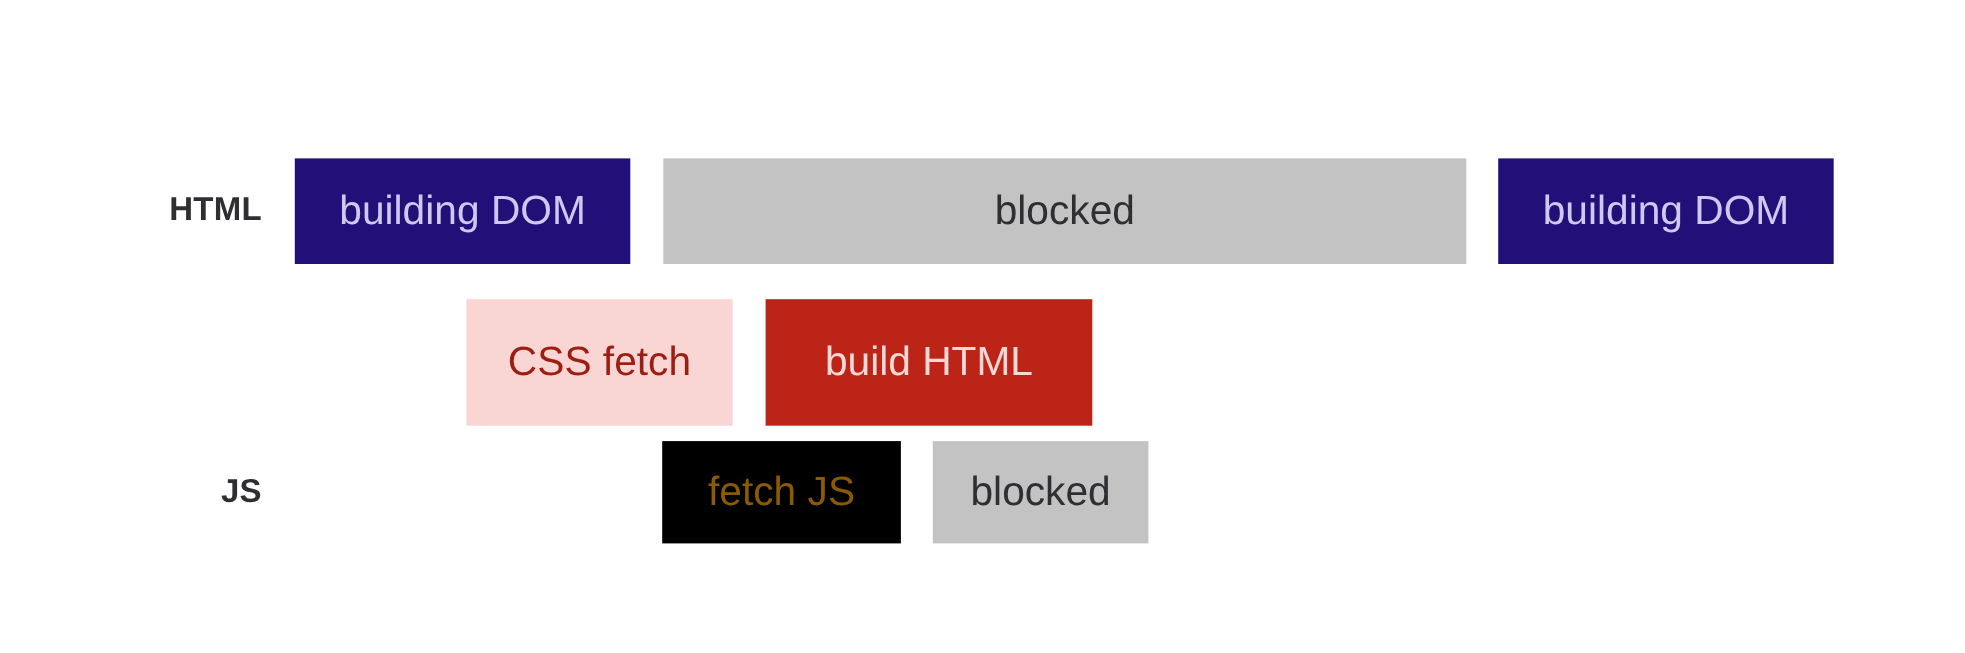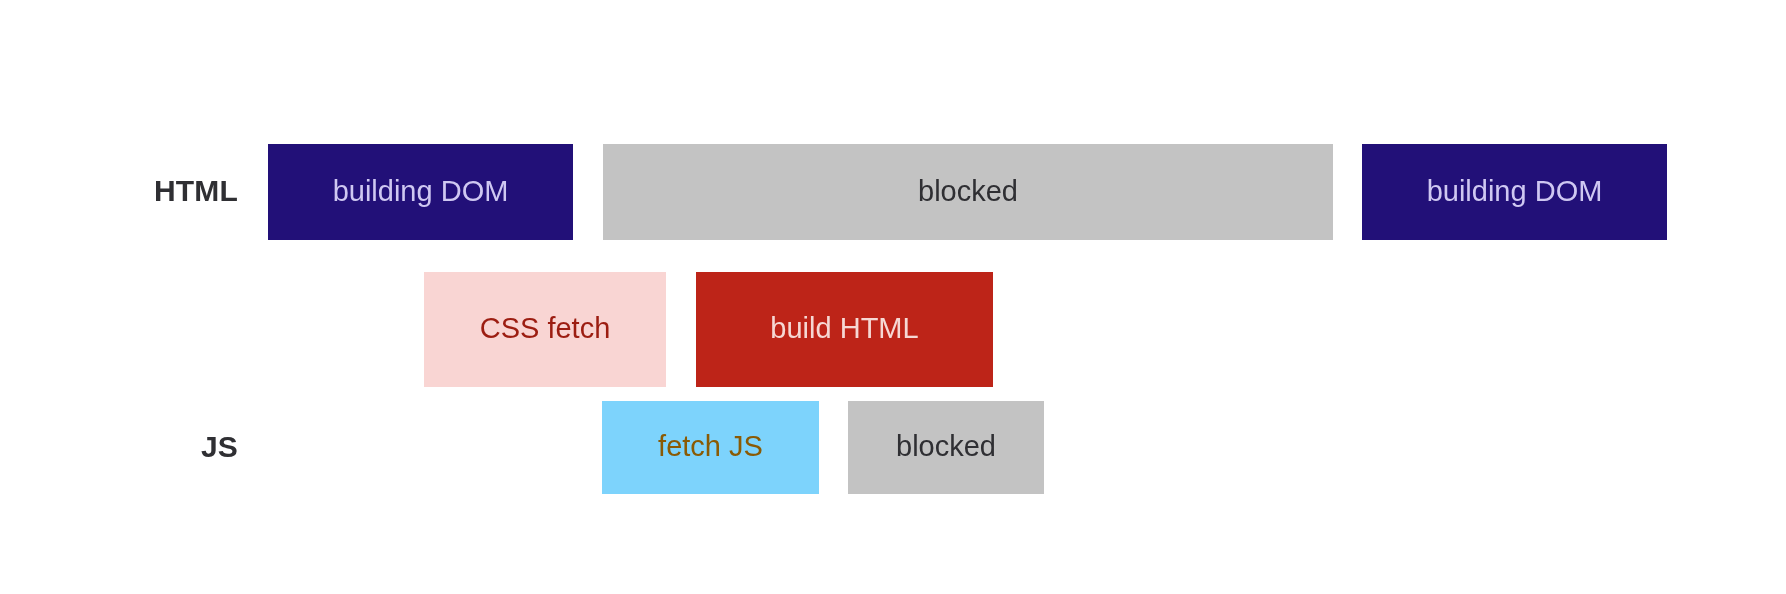--- a/index.html
+++ b/index.html
@@ -33,21 +33,21 @@
     font-size: 30px;
     color: #2f2f33;
     letter-spacing: 0.2px;
     white-space: nowrap;
   }
   .bar {
     position: absolute;
     display: flex;
     align-items: center;
     justify-content: center;
-    font-size: 29px;
+    font-size: 37px;
     line-height: 1;
     white-space: nowrap;
     box-sizing: border-box;
   }
   .bar-label {
     display: block;
     padding-bottom: 2px;
   }
   
   .row-html { top: 120px; height: 96px; }
@@ -90,21 +90,21 @@
     </div>
 
     <div class="bar" style="left: 696px; width: 297px; background: rgb(189, 36, 24); color: rgb(246, 216, 212);">
       <span class="bar-label">build HTML</span>
     </div>
   </div>
 
   <div class="row row-js">
     <div class="row-label" style="color: rgb(47, 47, 51);">JS</div>
 
-    <div class="bar" style="left: 602px; width: 217px; background: #7dd3fc; color: rgb(138, 90, 4);">
+    <div class="bar" style="left: 602px; width: 217px; background: #000000; color: rgb(138, 90, 4);">
       <span class="bar-label">fetch JS</span>
     </div>
 
     <div class="bar" style="left: 848px; width: 196px; background: rgb(195, 195, 195); color: rgb(47, 47, 51);">
       <span class="bar-label">blocked</span>
     </div>
 
   </div>
 
 </div>

